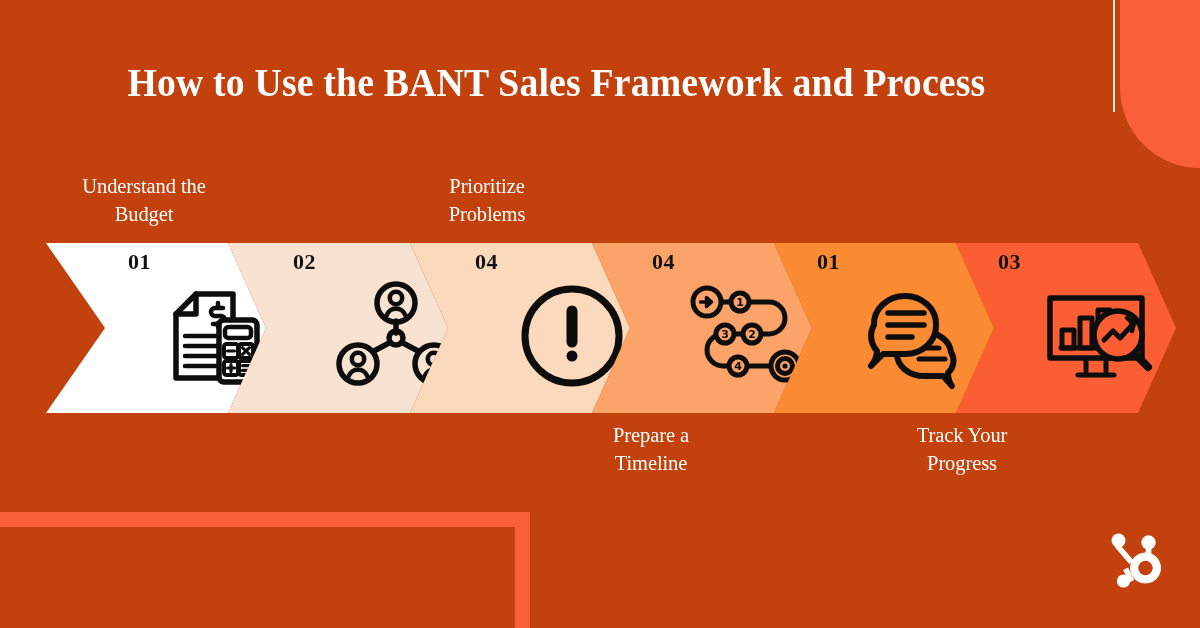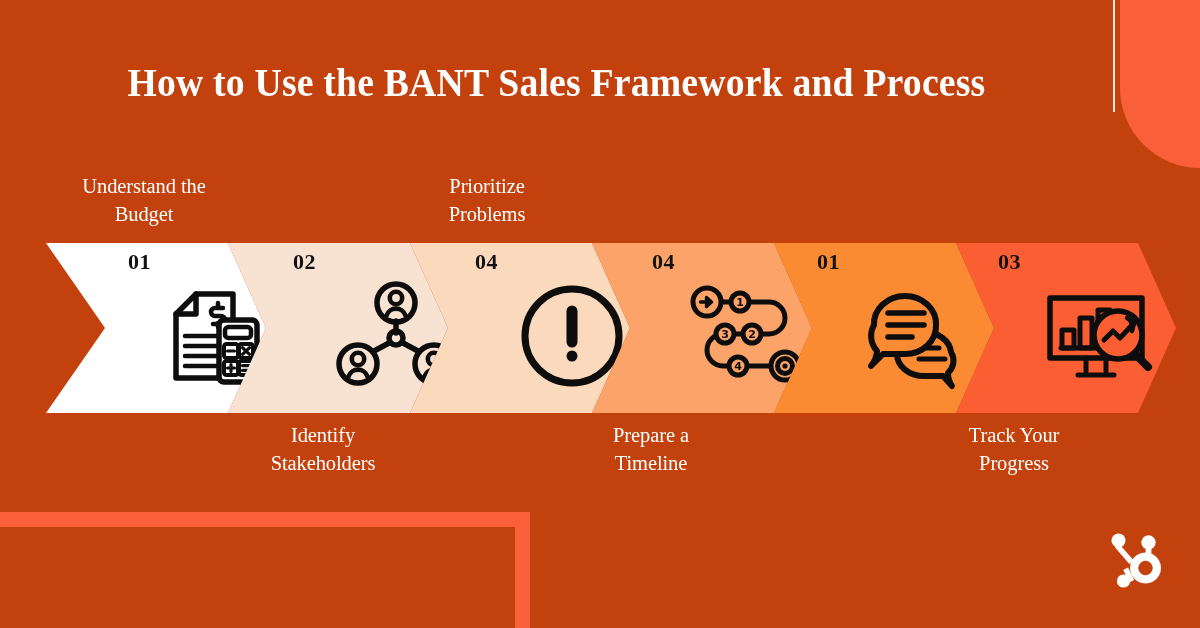--- a/index.html
+++ b/index.html
@@ -128,21 +128,21 @@
     letter-spacing: -0.1px;
   }
   .lbl-top    { top: 172px; }
   .lbl-bottom { top: 421px; }
 
   .lp-1 { left: 29px;  }
   .lp-2 { left: 208px; }
   .lp-3 { left: 372px; }
   .lp-4 { left: 536px; }
   .lp-5 { left: 715px; }
-  .lp-6 { left: 899px; }
+  .lp-6 { left: 847px; }
 
   
   .hs-logo {
     position: absolute;
     left: 1104px;
     top: 526px;
     width: 66px;
     height: 66px;
   }
   .hs-logo svg { display: block; width: 100%; height: 100%; }
@@ -279,21 +279,20 @@
         <circle cx="82" cy="55" r="24" fill="#fc5e33"></circle>
         <path d="M68 60 l9 -9 l7 7 l14 -15" stroke-width="5"></path>
         <path d="M91 38 l7 5 l-2 8" stroke-width="4.5" fill="#0d0d0d"></path>
         <path d="M99 74 l13 13" stroke-width="8"></path>
       </svg>
     </div>
 
   </div>
 
   <div class="label lbl-top lp-1">Understand the<br>Budget</div>
-  <div class="label lbl-bottom lp-2">Identify<br>Stakeholders</div>
   <div class="label lbl-bottom lp-4">Prepare a<br>Timeline</div>
   <div class="label lbl-top lp-3">Prioritize<br>Problems</div>
   <div class="label lbl-bottom lp-6">Track Your<br>Progress</div>
 
   <div class="hs-logo">
     <svg viewBox="0 0 66 66">
       <g fill="#ffffff">
         <circle cx="44.5" cy="16.5" r="7.2"></circle>
         <rect x="41.6" y="20" width="5.8" height="12"></rect>
         <circle cx="14.5" cy="14.5" r="7"></circle>

